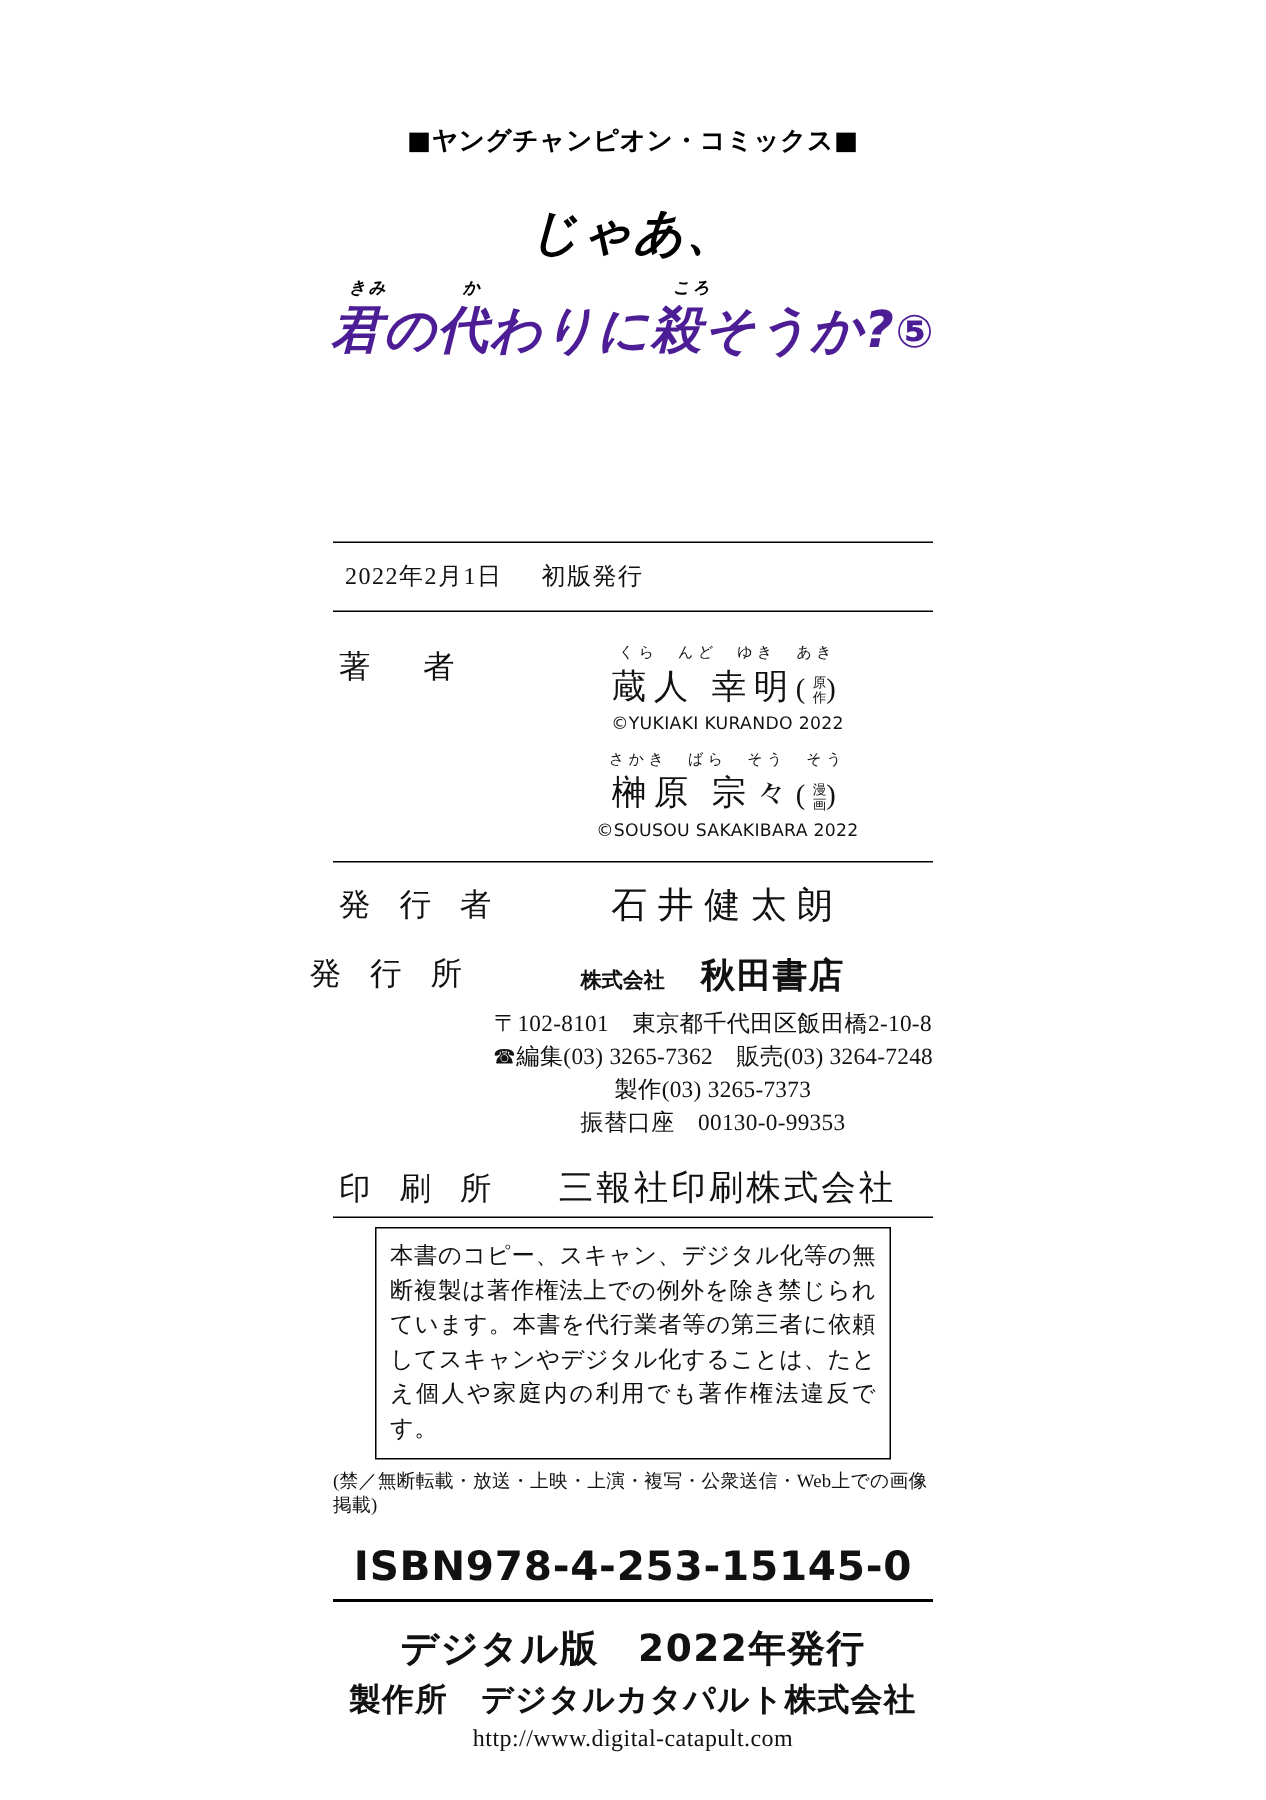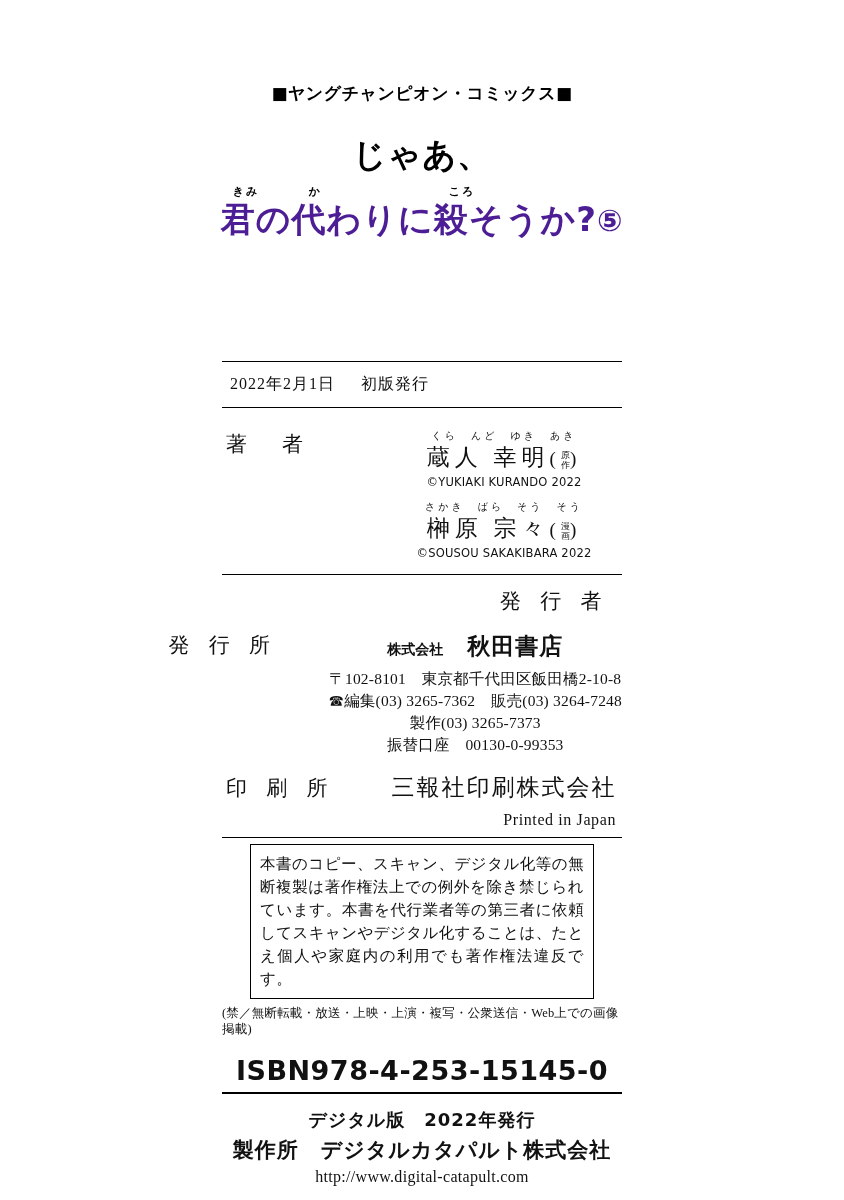--- a/index.html
+++ b/index.html
@@ -36,20 +36,21 @@
     font-size: 17px;
     letter-spacing: 0.5px;
     margin-top: 82px;
     color: #000;
   }
 
   
   .title-block {
     text-align: center;
     margin-top: 28px;
+    font-style: italic;
   }
   .title-line1 {
     font-family: "DejaVu Sans", "Liberation Sans", sans-serif;
     font-weight: bold;
     font-size: 33px;
     letter-spacing: 1px;
     color: #000;
   }
   .title-line2-wrap {
     margin-top: 6px;
@@ -118,21 +119,20 @@
     flex: 0 0 126px;
     font-size: 21px;
     letter-spacing: 7px;
     padding-left: 4px;
     box-sizing: border-box;
     white-space: nowrap;
   }
   .val {
     flex: 1 1 auto;
     text-align: center;
-    margin-left: 38px;
   }
 
   .author-name {
     font-size: 23px;
     letter-spacing: 5px;
     white-space: nowrap;
     display: inline-block;
     position: relative;
   }
   .author-ruby {
@@ -237,21 +237,21 @@
   }
 
   
   .digital {
     text-align: center;
     margin-top: 14px;
     font-family: "DejaVu Sans", "Liberation Sans", sans-serif;
   }
   .digital-line1 {
     font-weight: bold;
-    font-size: 18px;
+    font-size: 25px;
     letter-spacing: 1px;
   }
   .digital-line2 {
     font-weight: bold;
     font-size: 21px;
     letter-spacing: 1px;
     margin-top: 4px;
   }
   .digital-url {
     font-family: "Liberation Serif", serif;
@@ -307,20 +307,23 @@
             <div class="copy-line">©SOUSOU SAKAKIBARA 2022</div>
           </div>
 
         </div>
       </div>
 
       <hr class="rule">
 
       <div class="row" style="padding-top:12px;padding-bottom:10px;align-items:center;">
         <div class="lbl">発 行 者</div>
+        <div class="val">
+          <span class="publisher-name">石井健太朗</span>
+        </div>
       </div>
 
       <div class="row" style="padding-top:6px;padding-bottom:6px;">
         <div class="lbl">発 行 所</div>
         <div class="val">
           <div class="company-line"><span class="company-prefix">株式会社</span>　<span>秋田書店</span></div>
           <div class="addr">
             <div>〒102-8101　東京都千代田区飯田橋2-10-8</div>
             <div>☎編集(03) 3265-7362　販売(03) 3264-7248</div>
             <div>製作(03) 3265-7373</div>
@@ -329,21 +332,20 @@
         </div>
       </div>
 
       <div class="row" style="padding-top:10px;padding-bottom:4px;align-items:center;">
         <div class="lbl">印 刷 所</div>
         <div class="val">
           <span class="printer-name">三報社印刷株式会社</span>
         </div>
       </div>
 
-      <div class="printed-in">Printed in Japan</div>
 
       <hr class="rule">
     </div>
 
     <div class="notice-box">
       <span>本書のコピー、スキャン、デジタル化等の無断複製は著作権法上での例外を除き禁じられています。本書を代行業者等の第三者に依頼してスキャンやデジタル化することは、たとえ個人や家庭内の利用でも著作権法違反です。</span>
     </div>
     <div class="notice-sub">(禁／無断転載・放送・上映・上演・複写・公衆送信・Web上での画像掲載)</div>
 
     <div class="isbn">ISBN978-4-253-15145-0</div>

